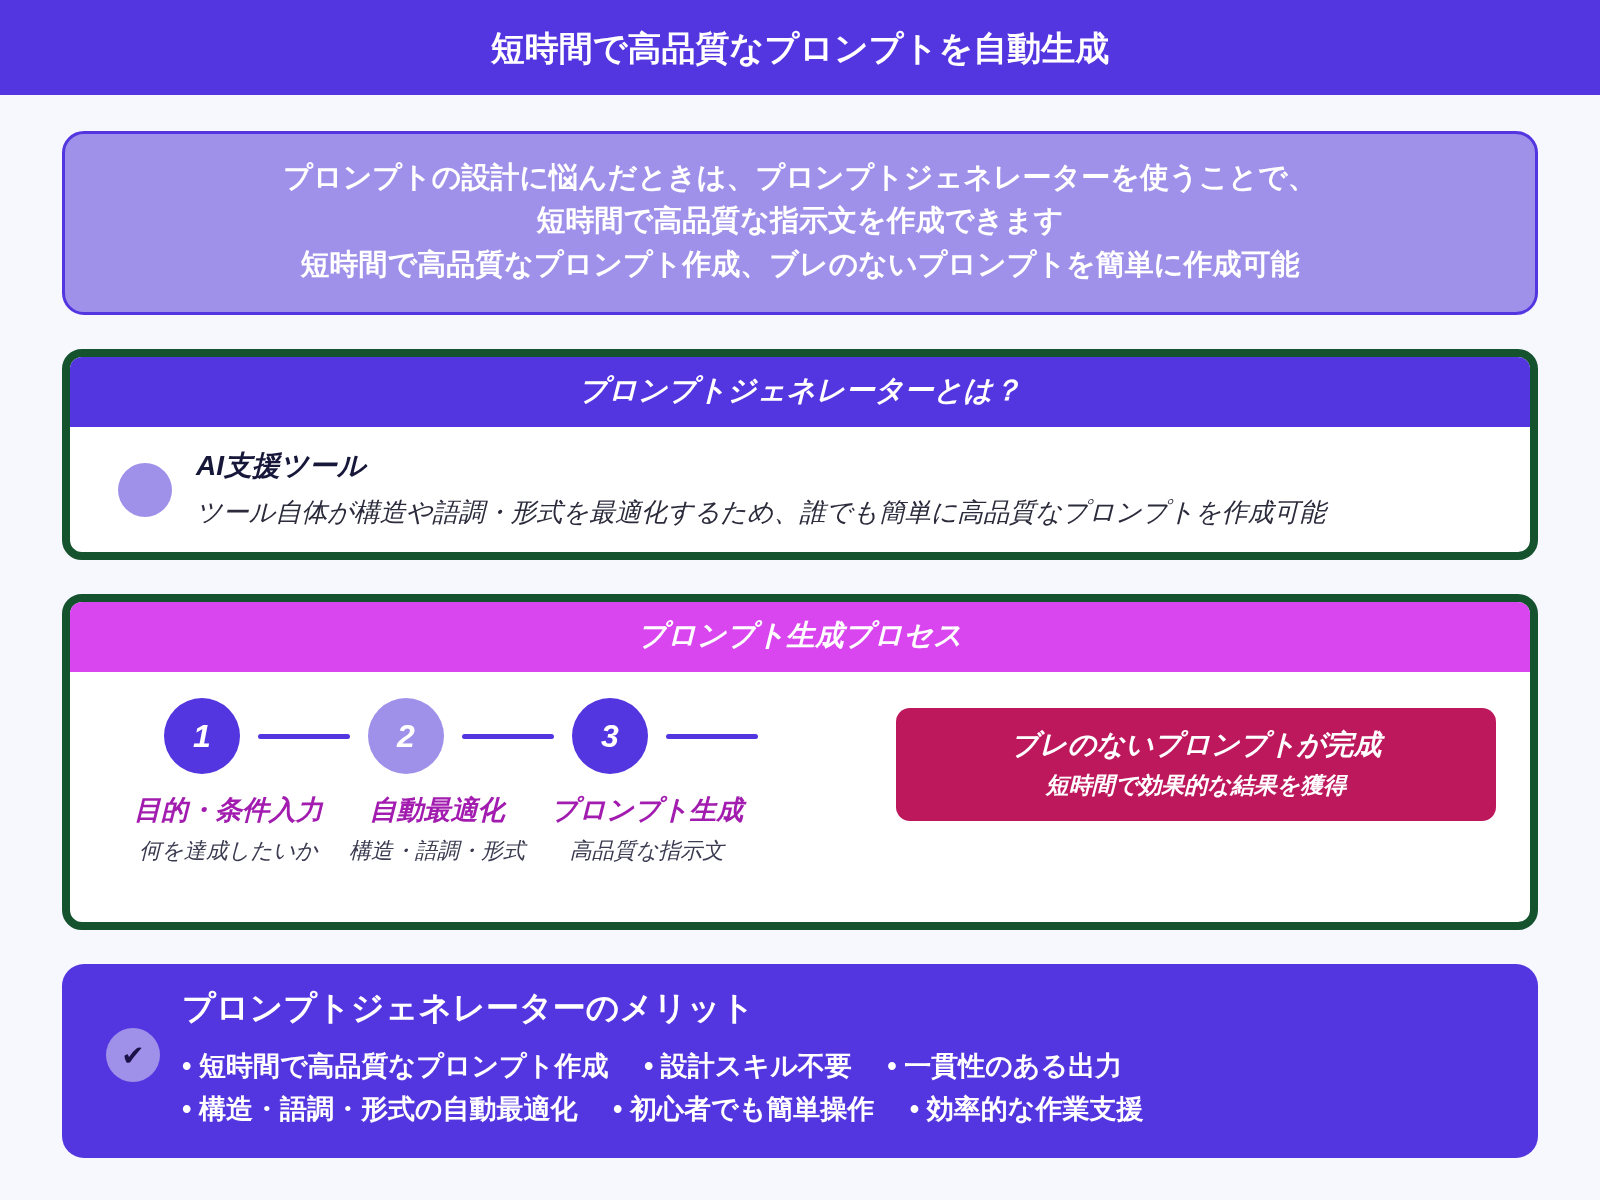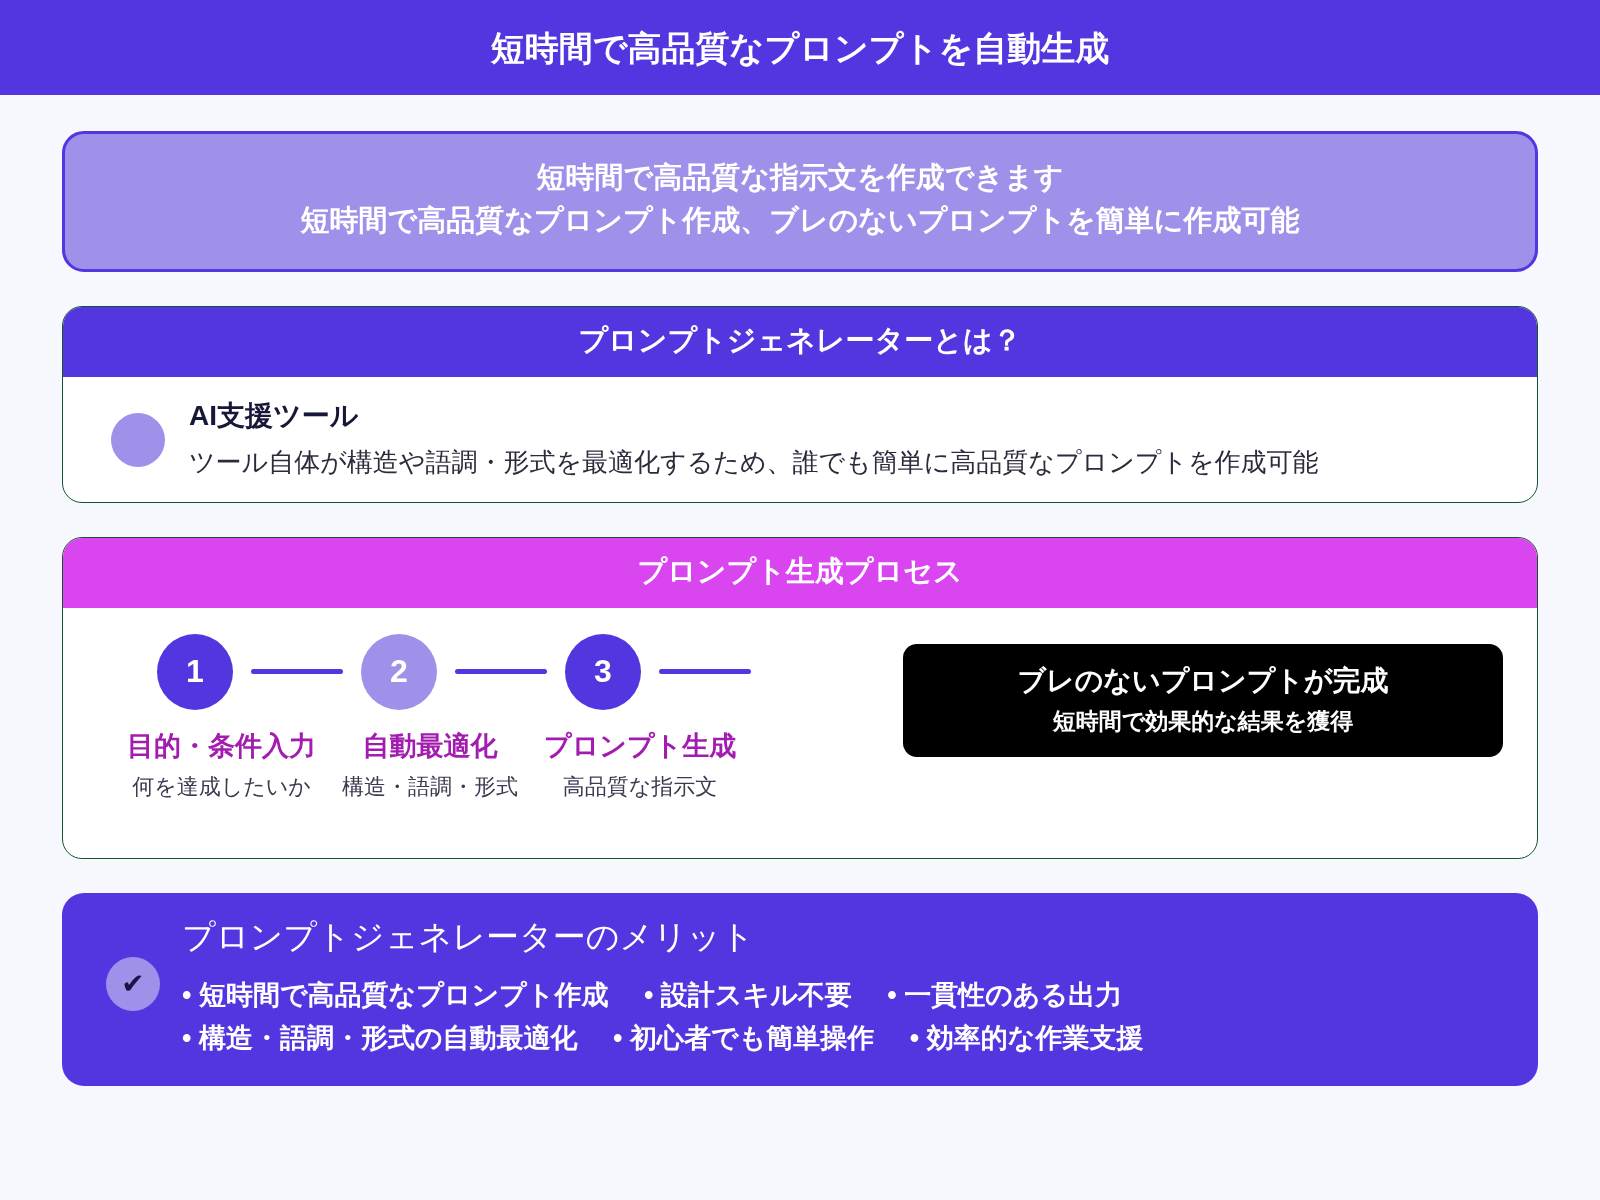--- a/index.html
+++ b/index.html
@@ -53,24 +53,25 @@
   .intro p {
     color: #ffffff;
     font-size: 29px;
     font-weight: bold;
     line-height: 1.5;
   }
 
   
   .card {
     margin-top: 34px;
-    border: 1px solid #14532d;
+    border: 8px solid #14532d;
     border-radius: 20px;
     background: #ffffff;
     overflow: hidden;
+    font-style: italic;
   }
   .card-title {
     text-align: center;
     color: #ffffff;
     font-size: 29px;
     font-weight: bold;
     padding: 14px 10px 16px 10px;
   }
   .card-title.dark { background: #5436e0; }
   .card-title.light { background: #d946ef; }
@@ -150,21 +151,21 @@
     font-size: 22px;
     color: #3a3a50;
     margin-top: 8px;
     white-space: nowrap;
   }
   .result-box {
     position: absolute;
     right: 34px;
     top: 36px;
     width: 600px;
-    background: #000000;
+    background: #be185d;
     border-radius: 14px;
     padding: 18px 10px 20px 10px;
     text-align: center;
   }
   .result-box .r1 {
     color: #ffffff;
     font-size: 28px;
     font-weight: bold;
   }
   .result-box .r2 {
@@ -191,21 +192,21 @@
     font-size: 28px;
     display: flex;
     align-items: center;
     justify-content: center;
     flex: 0 0 auto;
     margin: 42px 22px 0 6px;
   }
   .merit-text h3 {
     color: #ffffff;
     font-size: 33px;
-    font-weight: normal;
+    font-weight: bold;
     margin-bottom: 14px;
   }
   .merit-line {
     color: #ffffff;
     font-size: 27px;
     font-weight: bold;
     line-height: 1.6;
   }
   .merit-line .item { margin-right: 28px; white-space: nowrap; }
 </style>
@@ -214,20 +215,21 @@
 
 <div class="page">
 
   <div class="header">
     <h2>短時間で高品質なプロンプトを自動生成</h2>
   </div>
 
   <div class="content">
 
     <div class="intro">
+      <p>プロンプトの設計に悩んだときは、プロンプトジェネレーターを使うことで、</p>
       <p>短時間で高品質な指示文を作成できます</p>
       <p>短時間で高品質なプロンプト作成、ブレのないプロンプトを簡単に作成可能</p>
     </div>
 
     <div class="card">
       <div class="card-title dark">プロンプトジェネレーターとは？</div>
       <div class="whatis-body">
         <span class="bullet-dot"></span>
         <div class="whatis-text">
           <h3>AI支援ツール</h3>

